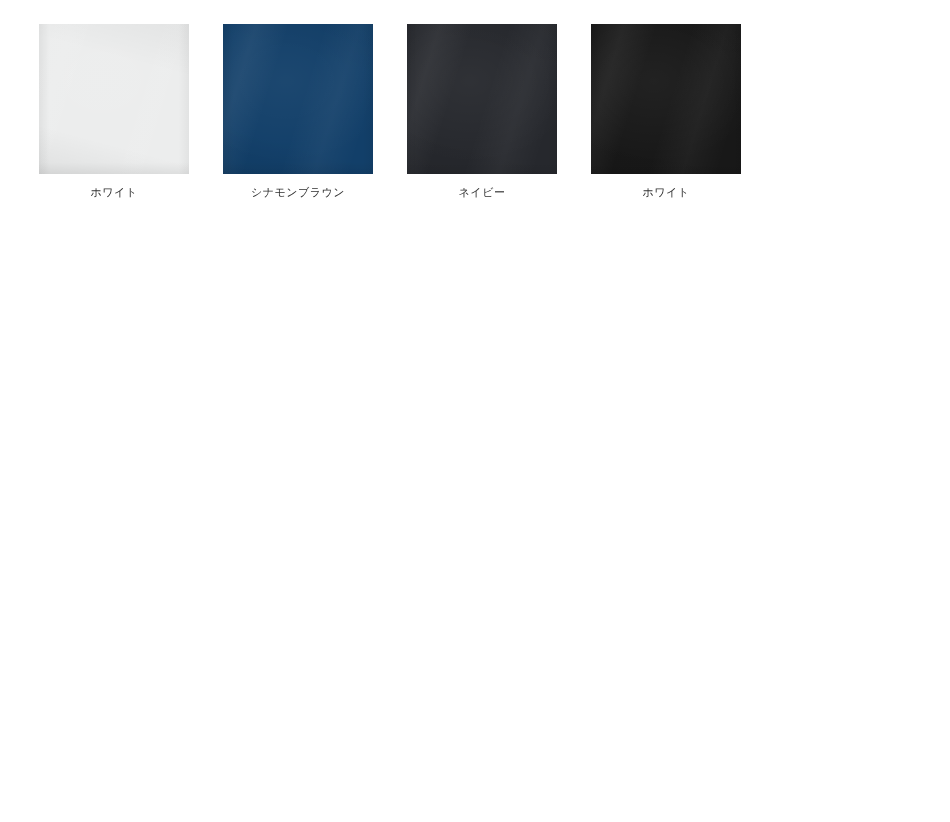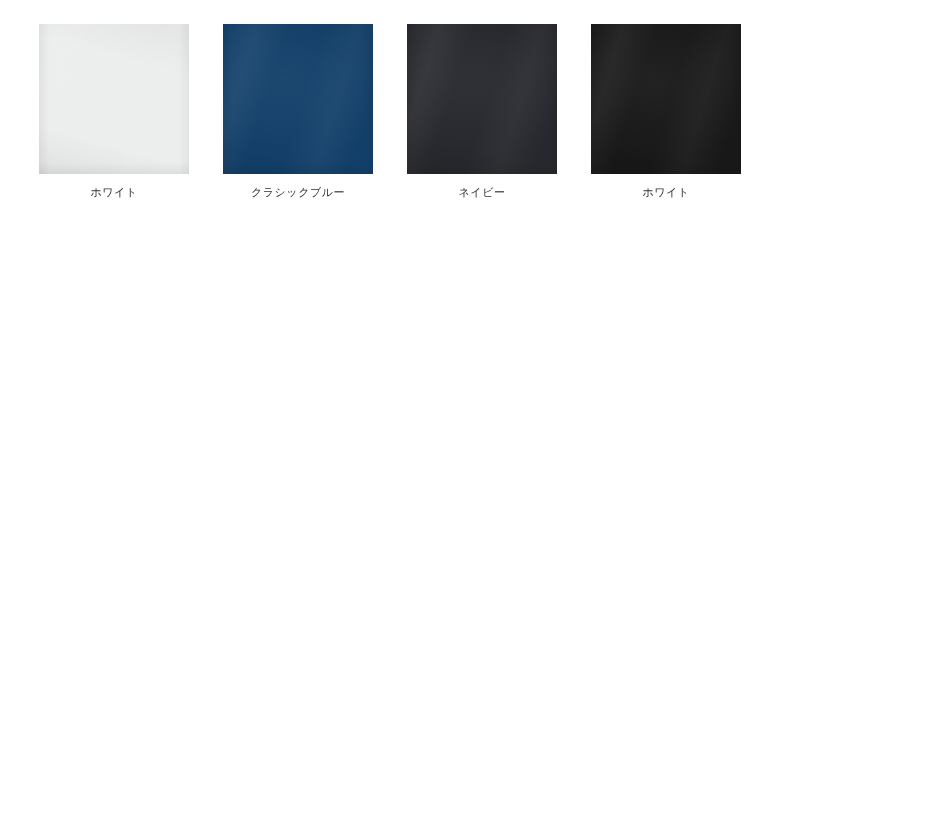--- a/index.html
+++ b/index.html
@@ -103,21 +103,21 @@
         <span class="fold-c"></span>
       </div>
       <div class="swatch-label">ホワイト</div>
     </div>
     <div class="swatch-item">
       <div class="swatch-chip" style="background-color: rgb(18, 63, 105);">
         <span class="fold-a"></span>
         <span class="fold-b"></span>
         <span class="fold-c"></span>
       </div>
-      <div class="swatch-label">クラシックブルー</div>
+      <div class="swatch-label">シナモンブラウン</div>
     </div>
     <div class="swatch-item">
       <div class="swatch-chip" style="background-color: rgb(38, 40, 45);">
         <span class="fold-a"></span>
         <span class="fold-b"></span>
         <span class="fold-c"></span>
       </div>
       <div class="swatch-label">ネイビー</div>
     </div>
     <div class="swatch-item">

